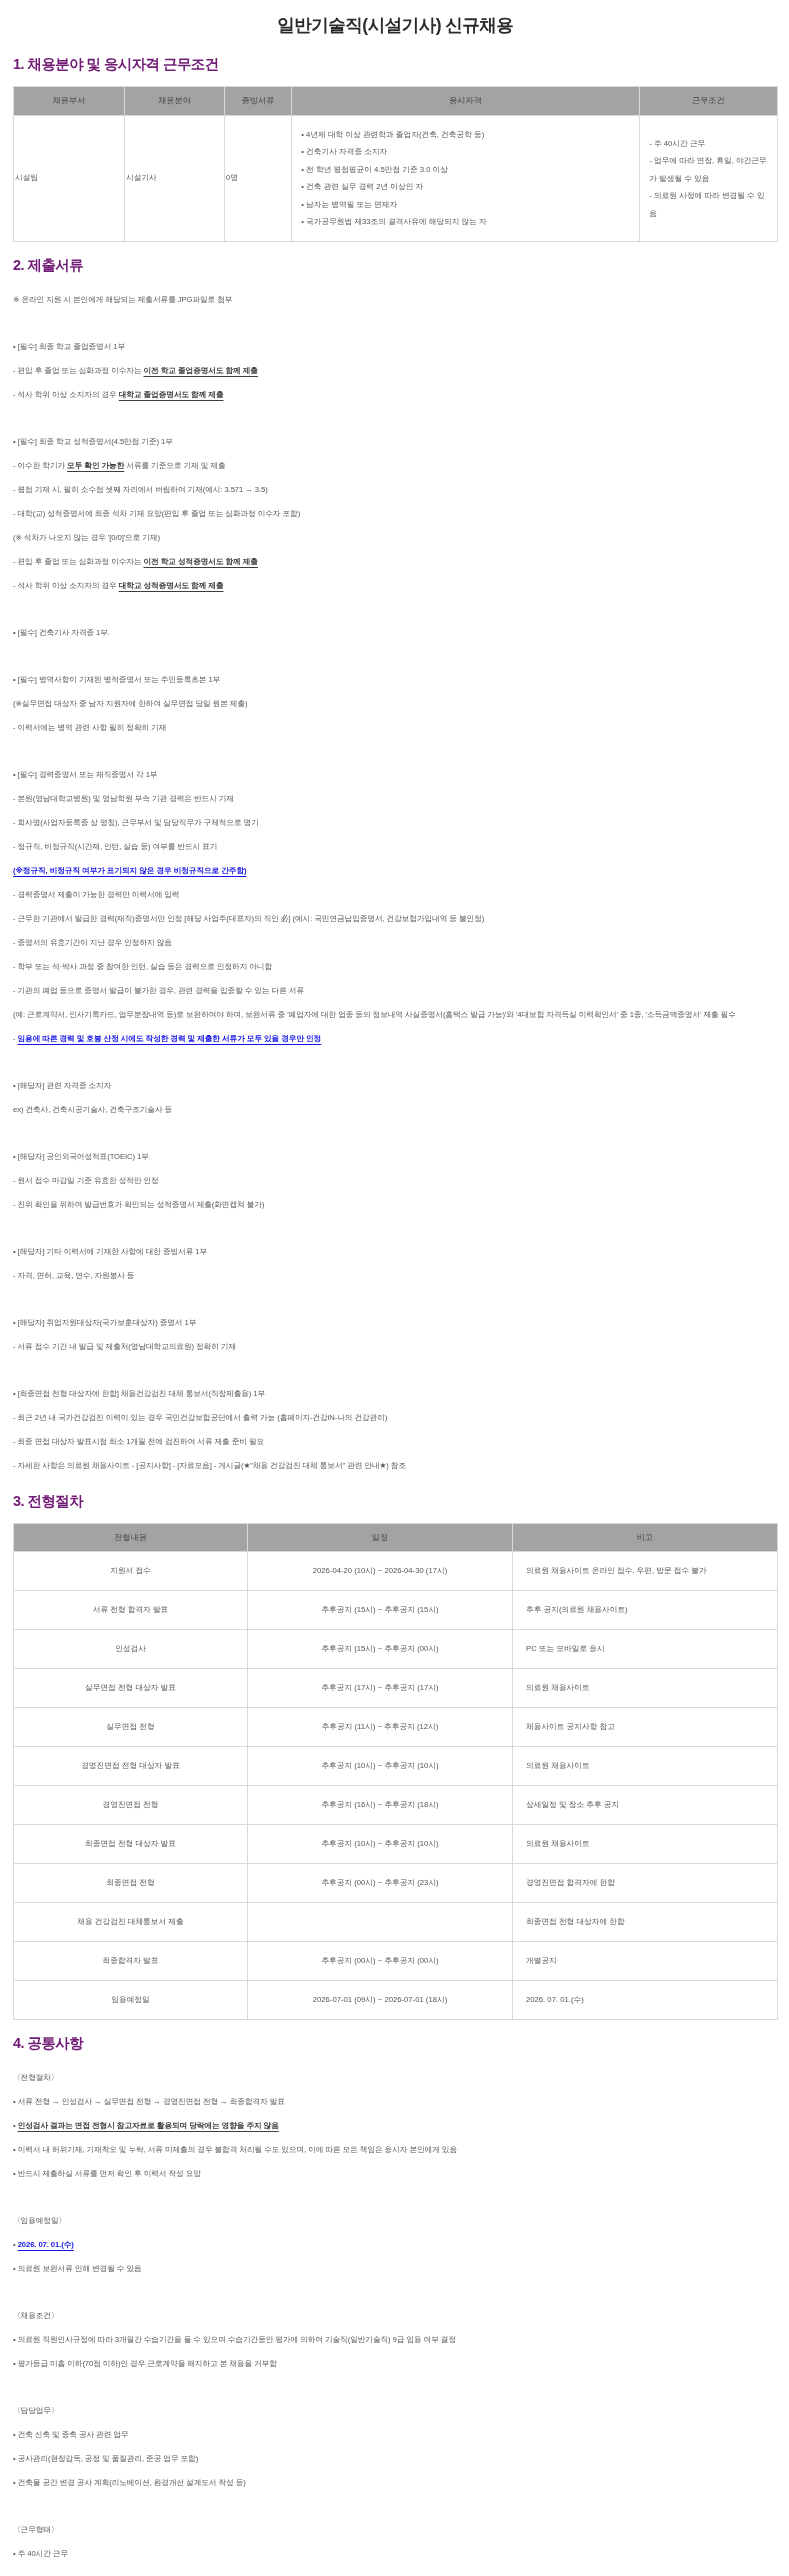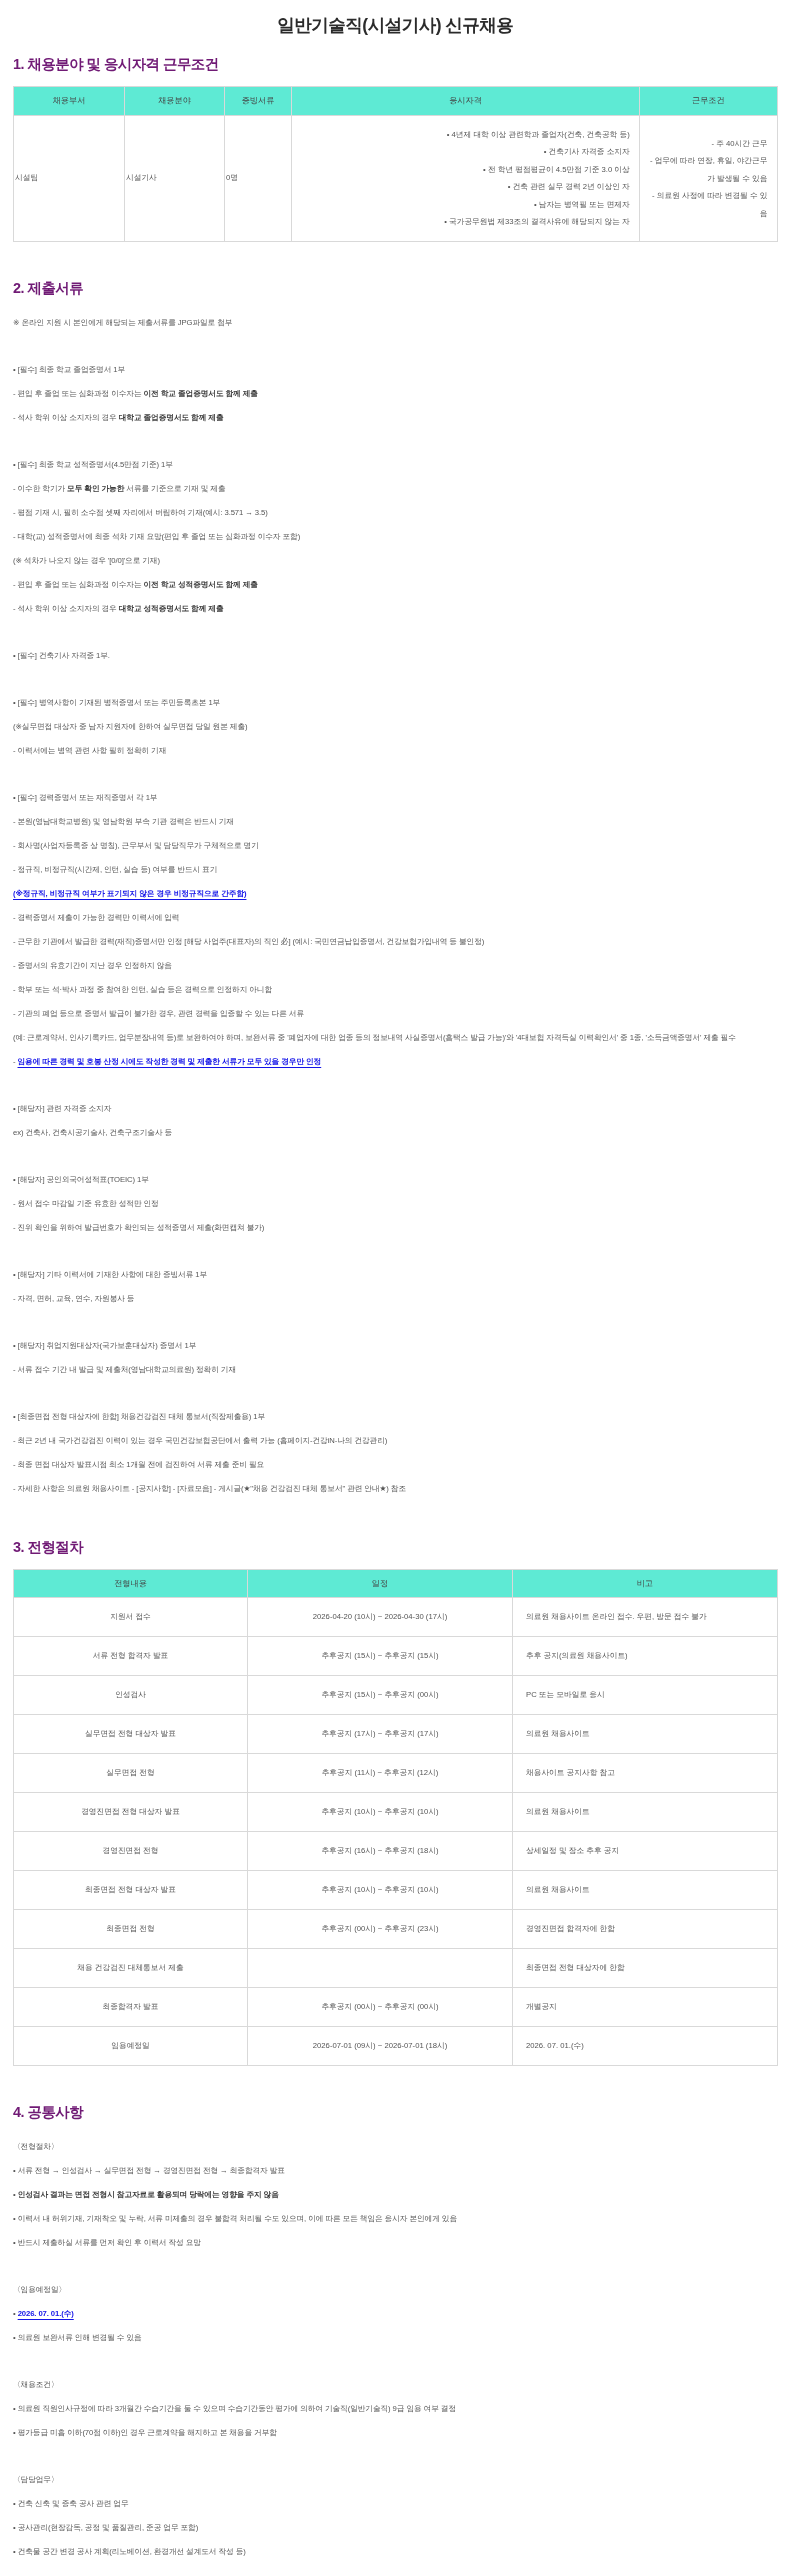--- a/index.html
+++ b/index.html
@@ -1,28 +1,28 @@
 <!DOCTYPE html>
 <html style="font-size:8.2px"><head>
 <meta charset="utf-8">
 <style>
   html,body{margin:0;padding:0;background:#ffffff;}
   body{font-family:"Liberation Sans","DejaVu Sans",sans-serif;color:#555;}
   .page{width:789px;box-sizing:border-box;padding:6.2px 11.3px 36px 13px;}
   h1.title{text-align:center;color:#2b2b2b;font-size:17.5px;font-weight:bold;margin:7.2px 0 17.5px;letter-spacing:-0.5px;}
   h2.sec-h{color:#701a75;font-size:14.4px;font-weight:bold;margin:0 0 12.4px;letter-spacing:-0.5px;}
-  section{margin-top:37px;}
+  section{margin-top:14px;}
   section.first{margin-top:12.4px;}
   .line{margin:0;font-size:7.7px;line-height:24px;color:#555;letter-spacing:-0.1px;}
   .gap{height:23px;}
-  span.u{font-weight:bold;text-underline-offset:2.6px;color:#3d3d3d;}
+  span.u{font-weight:bold;text-decoration:underline;text-underline-offset:2.6px;color:#3d3d3d;}
   span.blue{font-weight:bold;text-decoration:underline;text-underline-offset:2.6px;color:#1414e8;}
   table{border-collapse:collapse;width:100%;table-layout:fixed;}
-  th{background:#5eead4;border:0.5px solid #d9d9d9;font-weight:normal;color:#444;font-size:8.2px;padding:8.2px 3.1px;text-align:center;}
-  td{border:0.5px solid #d9d9d9;font-size:7.7px;color:#555;vertical-align:middle;text-align:right;}
+  th{background:#a3a3a3;border:0.5px solid #d9d9d9;font-weight:normal;color:#444;font-size:8.2px;padding:8.2px 3.1px;text-align:center;}
+  td{border:0.5px solid #d9d9d9;font-size:7.7px;color:#555;vertical-align:middle;}
   .t1 td.center{text-align:left;}
   .t1 td.list-cell{padding:10.3px 9.3px;}
   .t1 .cell-line{line-height:17.5px;}
   .t2 td{padding:14px 4.1px;}
   .t2 td.c0,.t2 td.c1{text-align:center;}
   .t2 td.c2{text-align:left;padding-left:13px;}
 </style>
 </head>
 <body>
 

